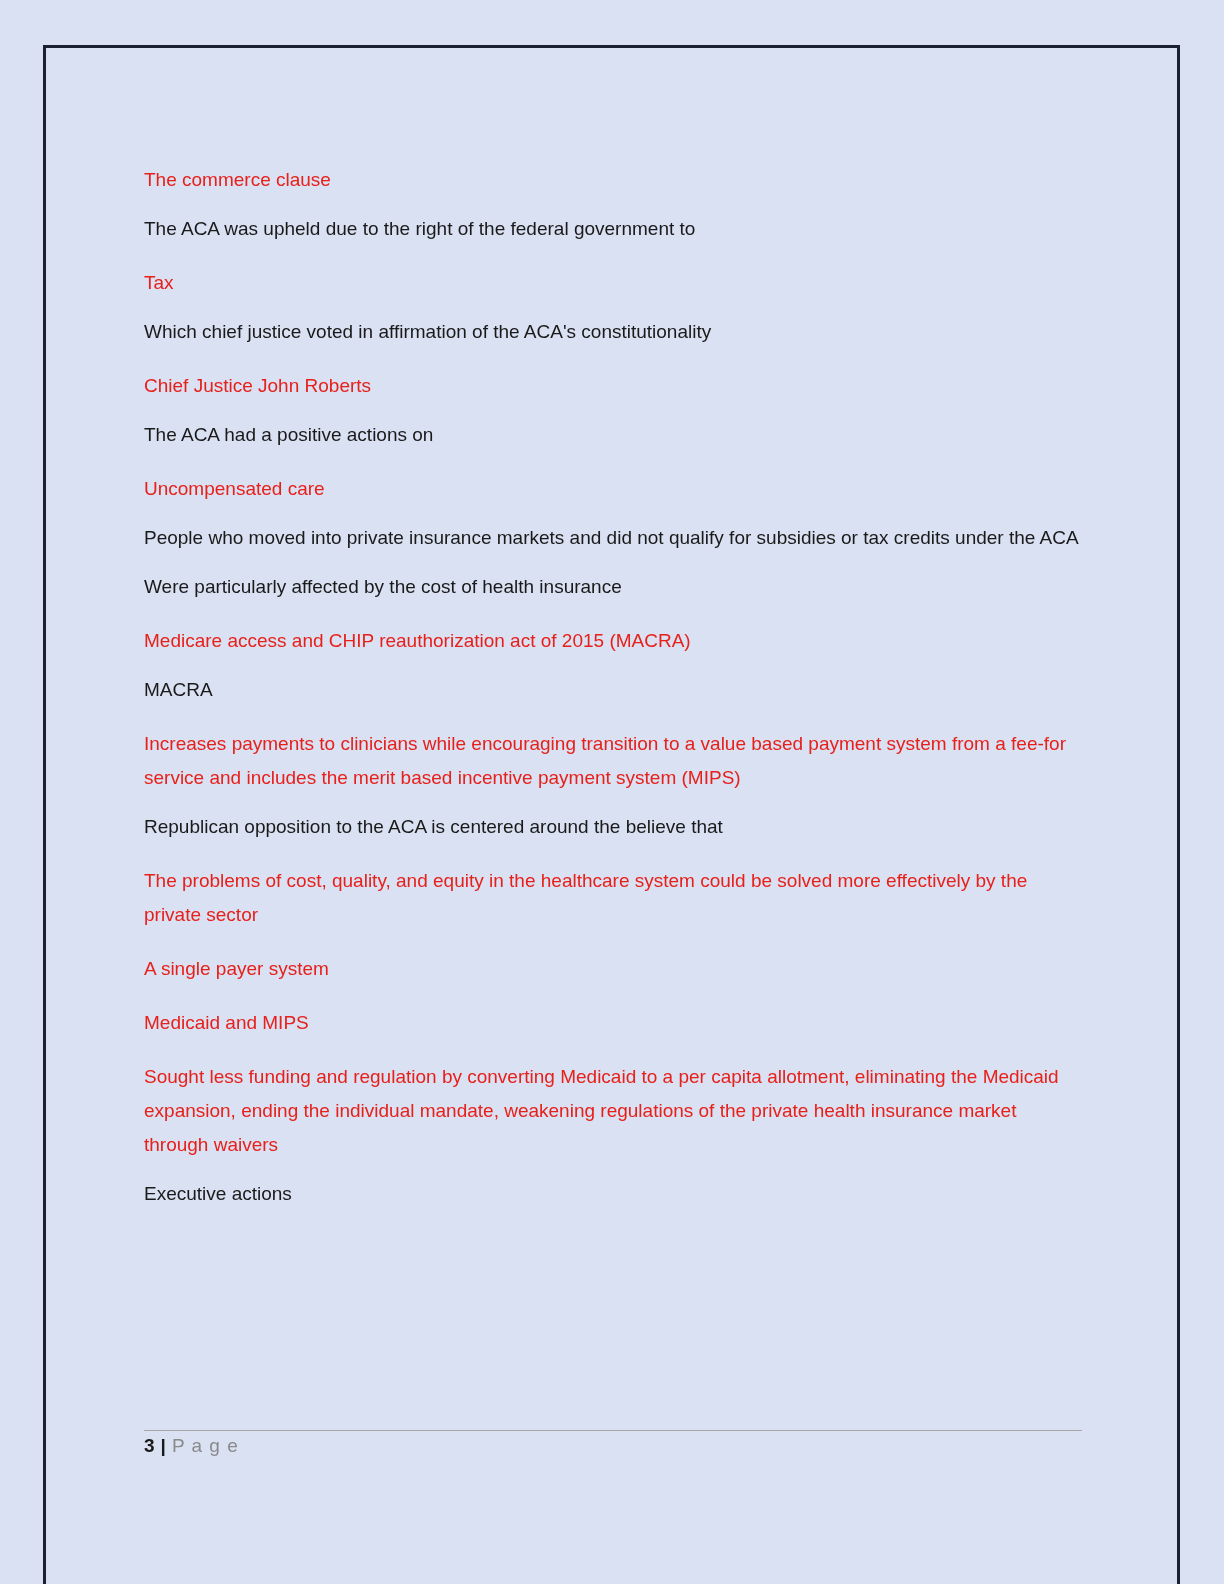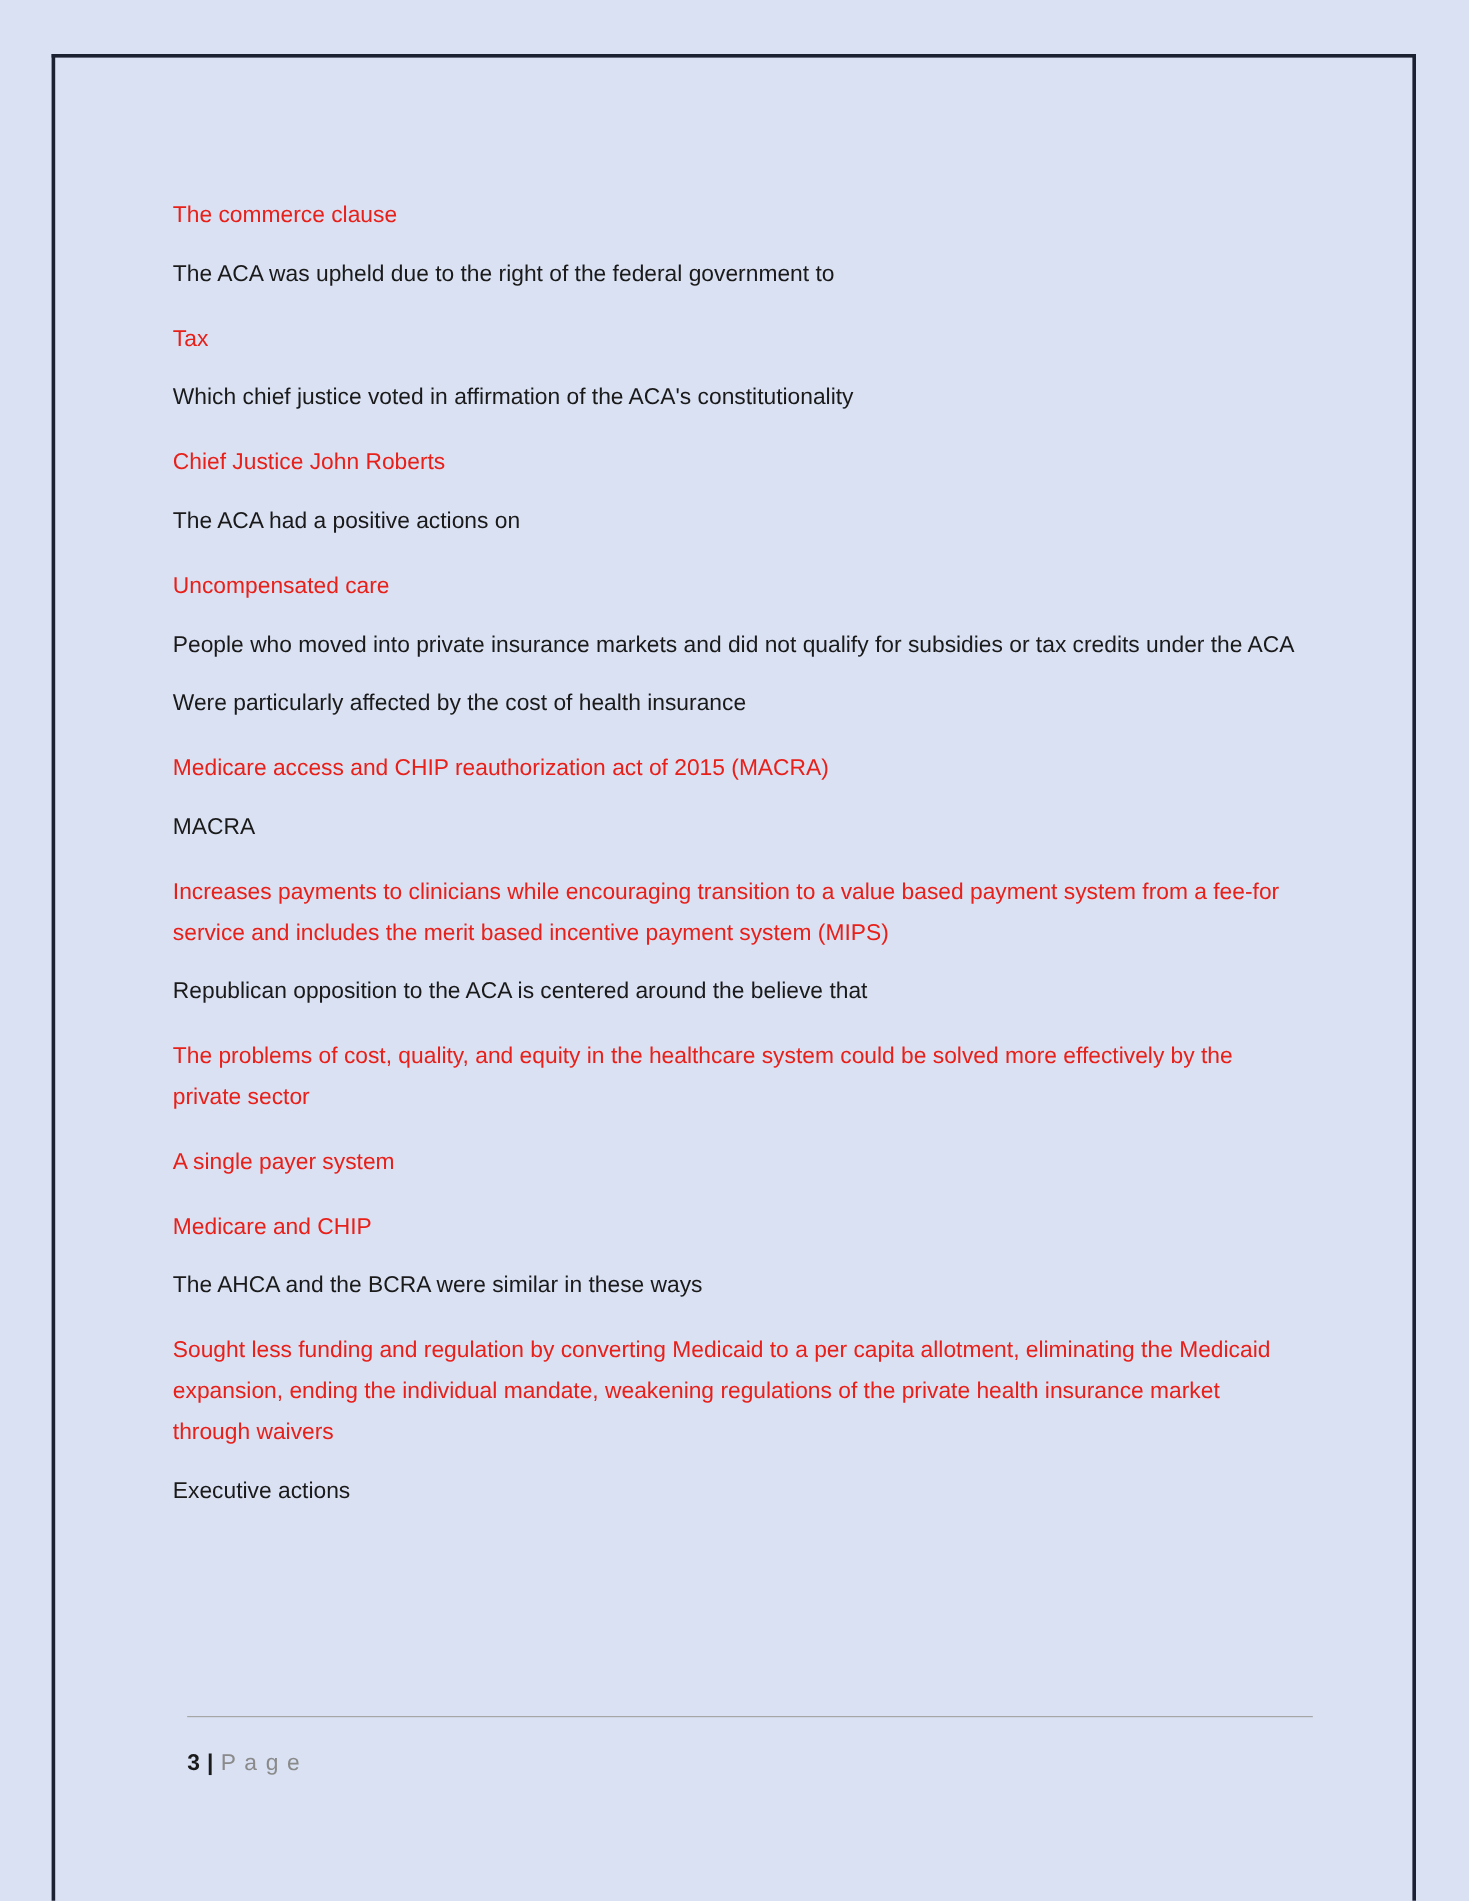--- a/index.html
+++ b/index.html
@@ -34,24 +34,24 @@
   }
   .para{
     font-size:19px;
     line-height:34px;
     margin:0 0 15px 0;
     color:var(--text);
   }
   .para.red{color:var(--red);margin-top:20px;}
   .footer{
     position:absolute;
-    left:156px;top:1430px;
+    left:144px;top:1430px;
     width:938px;
     border-top:1px solid var(--rule);
-    padding-top:28px;
+    padding-top:4px;
     font-size:19px;
     color:var(--text);
   }
   .footer .pagenum{font-weight:bold;color:var(--text);}
   .footer .sep{margin:0 6px;color:var(--text);font-weight:bold;}
   .footer .pagelabel{color:var(--muted);letter-spacing:1px;}
 </style>
 </head>
 <body>
 
@@ -66,21 +66,20 @@
     <p class="para">The ACA had a positive actions on</p>
     <p class="para red">Uncompensated care</p>
     <p class="para">People who moved into private insurance markets and did not qualify for subsidies or tax credits under the ACA</p>
     <p class="para">Were particularly affected by the cost of health insurance</p>
     <p class="para red">Medicare access and CHIP reauthorization act of 2015 (MACRA)</p>
     <p class="para">MACRA</p>
     <p class="para red">Increases payments to clinicians while encouraging transition to a value based payment system from a fee-for service and includes the merit based incentive payment system (MIPS)</p>
     <p class="para">Republican opposition to the ACA is centered around the believe that</p>
     <p class="para red">The problems of cost, quality, and equity in the healthcare system could be solved more effectively by the private sector</p>
     <p class="para red">A single payer system</p>
-    <p class="para red">Medicare and CHIP</p>
-    <p class="para">The AHCA and the BCRA were similar in these ways</p>
+    <p class="para red">Medicaid and MIPS</p>
     <p class="para red">Sought less funding and regulation by converting Medicaid to a per capita allotment, eliminating the Medicaid expansion, ending the individual mandate, weakening regulations of the private health insurance market through waivers</p>
     <p class="para">Executive actions</p>
   </div>
 
 <div class="footer">
   <span class="pagenum">3</span><span class="sep">|</span><span class="pagelabel">P a g e</span>
 </div>
 
 </body></html>

